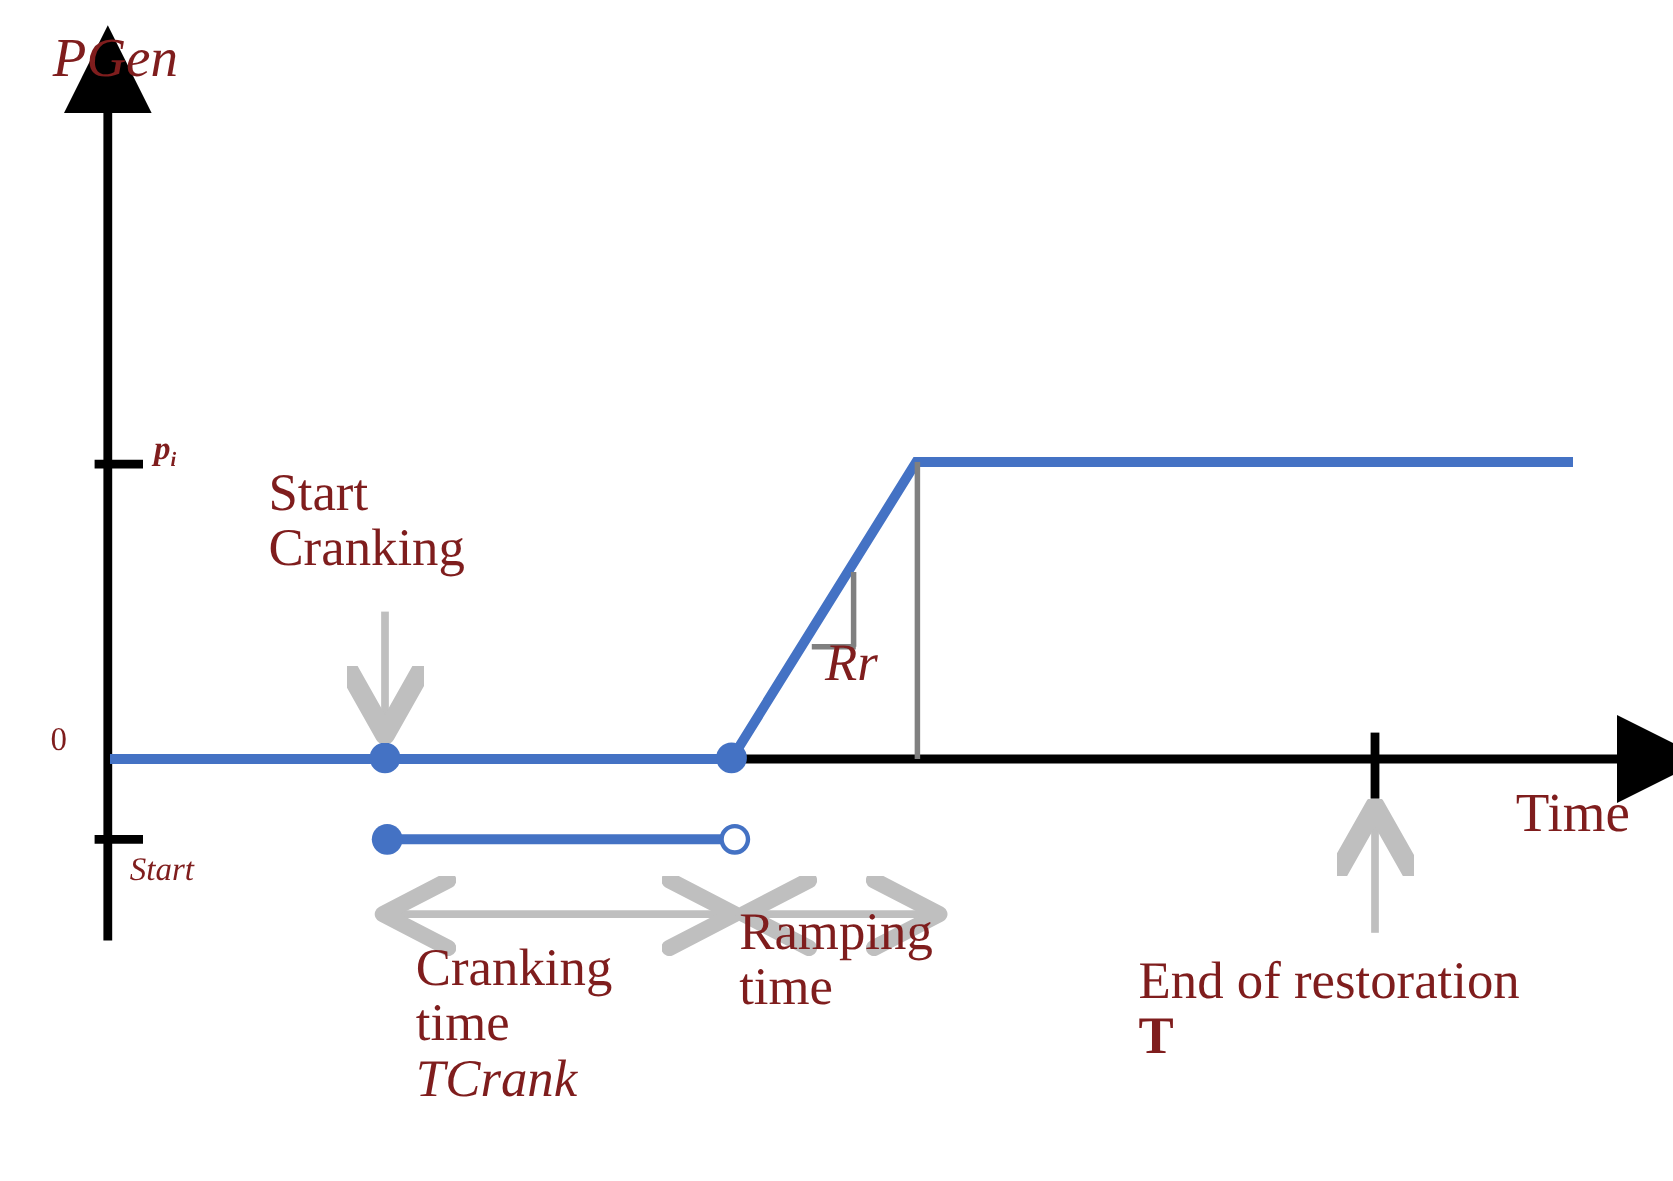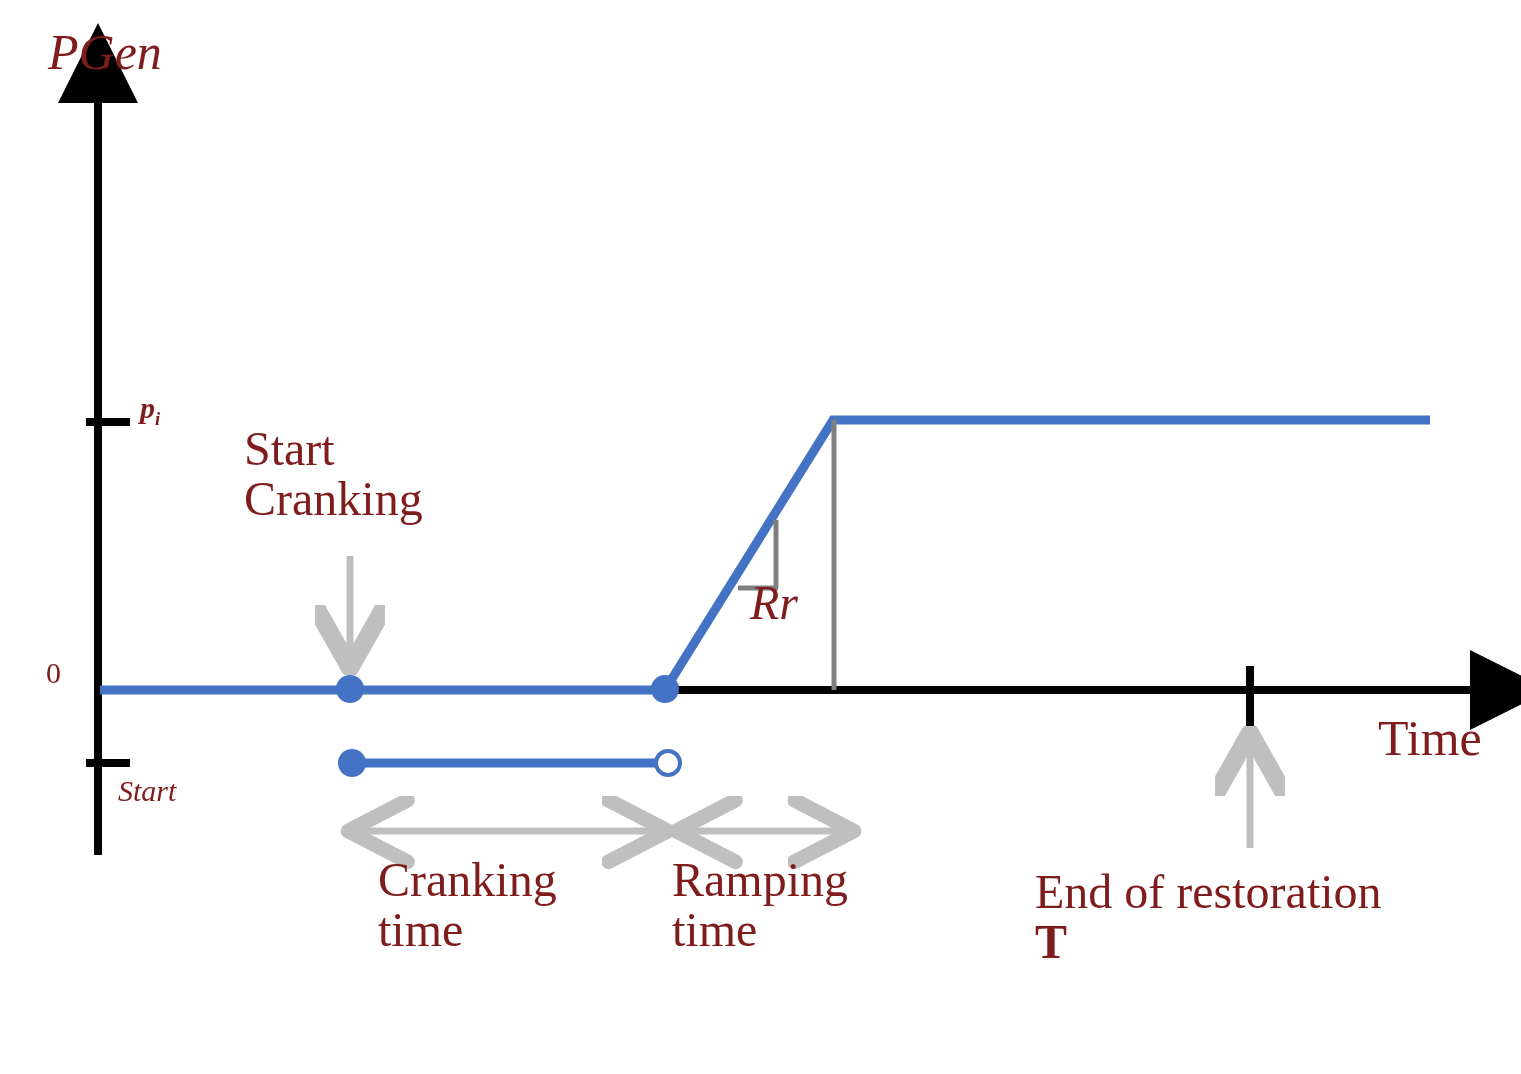--- a/index.html
+++ b/index.html
@@ -105,23 +105,24 @@
   <div class="lbl annot" style="left:244px; top:424px; width:215px;">
     <span class="stackcell">Start</span>
     <span class="stackcell">Cranking</span>
   </div>
 
   <div class="lbl annot serif-italic" style="left:750px; top:578px;">Rr</div>
 
   <div class="lbl annot" style="left:378px; top:855px; width:262px;">
     <span class="stackcell">Cranking</span>
     <span class="stackcell">time</span>
+    <span class="stackcell serif-italic">TCrank</span>
   </div>
 
-  <div class="lbl annot" style="left:672px; top:855px; width:216px;">
+  <div class="lbl annot" style="left:672px; top:823px; width:216px;">
     <span class="stackcell">Ramping</span>
     <span class="stackcell">time</span>
   </div>
 
   <div class="lbl annot" style="left:1035px; top:855px; width:432px;margin-top:12px;">
     <span class="stackcell">End of restoration</span>
     <span class="stackcell serif-bold">T</span>
   </div>
 
 </div>

